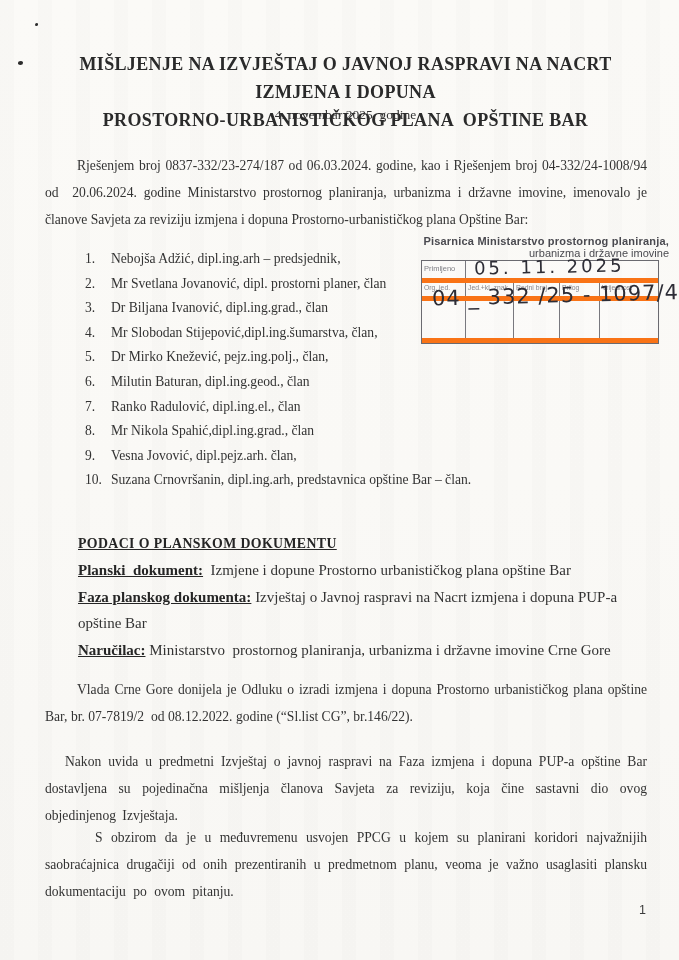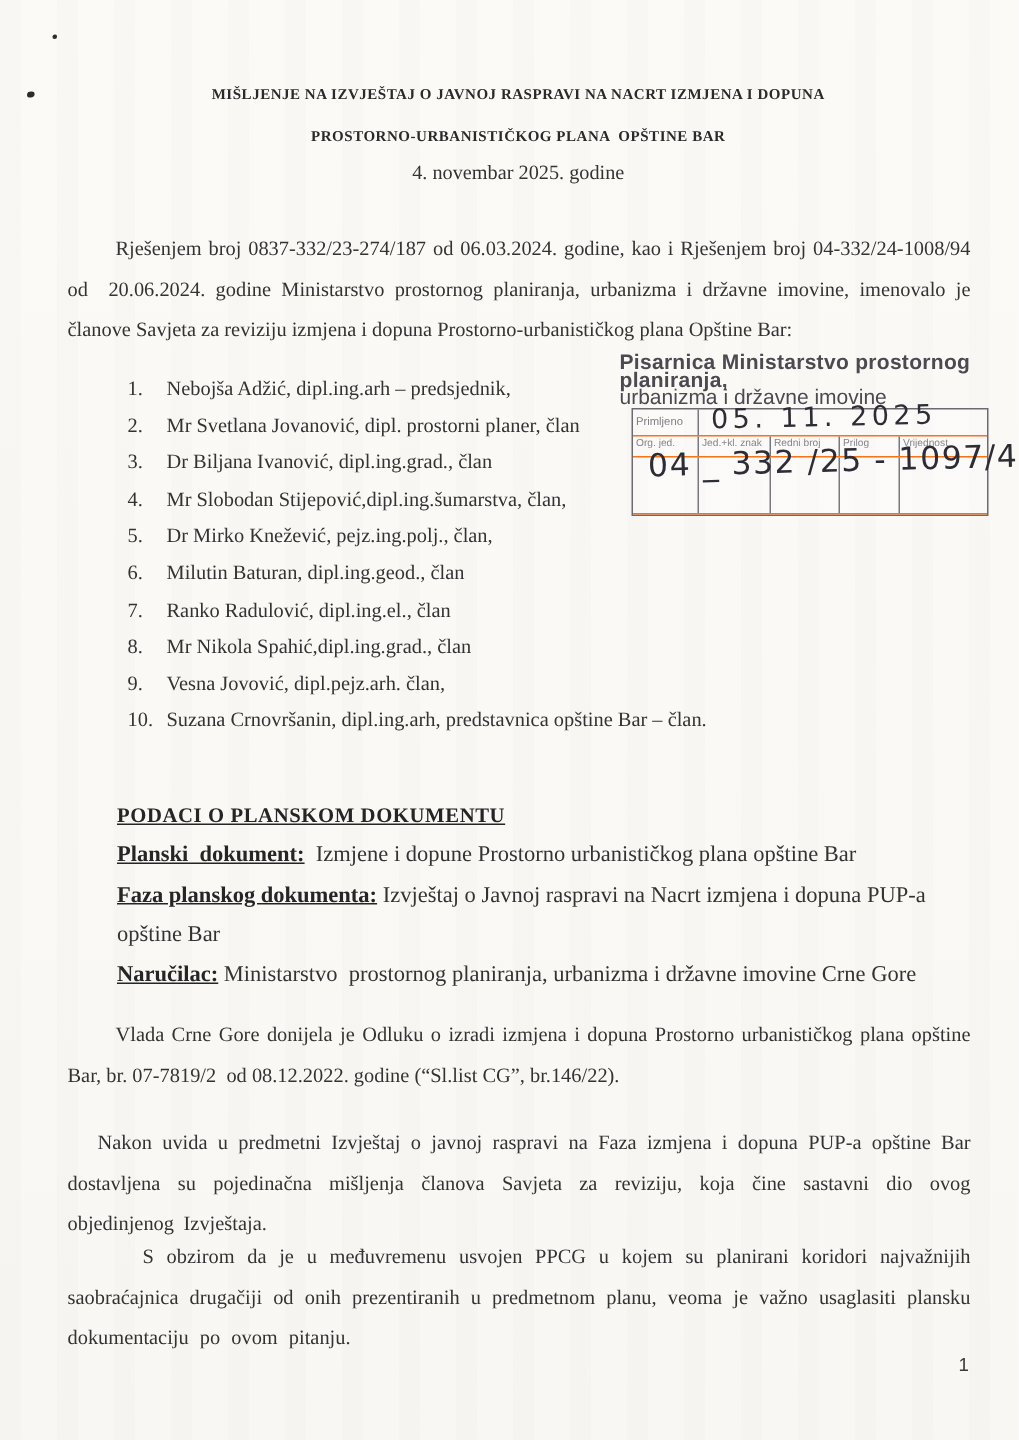--- a/index.html
+++ b/index.html
@@ -17,21 +17,21 @@
       repeating-linear-gradient(90deg, rgba(0,0,0,0.012) 0 14px, rgba(0,0,0,0) 14px 38px),
       linear-gradient(180deg,#fbfaf7 0%,#faf9f6 50%,#f8f7f4 100%);
     pointer-events:none;
   }
   .abs{position:absolute;}
   .speck{position:absolute;background:#2c2c2c;border-radius:60% 40% 55% 45%;}
 
   .title{
     left:45px;top:50px;width:601px;
     text-align:center;font-weight:bold;
-    font-size:10px;line-height:28px;letter-spacing:0.35px;
+    font-size:18px;line-height:28px;letter-spacing:0.35px;
     color:#2a2a2a;
   }
   .date-line{
     left:45px;top:107px;width:601px;
     text-align:center;font-size:13.5px;color:#333;
   }
   .para{
     left:45px;width:602px;
     font-size:13.6px;line-height:27px;
     text-align:justify;color:#333;
@@ -59,27 +59,27 @@
     left:600px;top:903px;width:46px;text-align:right;
     font-size:12.5px;color:#3c3c3c;font-family:"Liberation Sans",sans-serif;
   }
 
   
   .stamp{
     left:413px;top:236px;width:256px;
     font-family:"Liberation Sans",sans-serif;
     color:#4c4c52;
   }
-  .stamp-head{ text-align:left;font-size:14px;line-height:11.5px;color:#4a4a50;}
+  .stamp-head{ text-align:right;font-size:11px;line-height:11.5px;color:#4a4a50;}
   .stamp-head .b{font-weight:bold;letter-spacing:0.2px;}
   .stamp-table{
     margin:1px 0 0 8px;width:236px;border:1.2px solid #6a6a70;
     border-collapse:collapse;position:relative;background:rgba(255,255,255,0.25);
   }
-  .stamp-row{display:flex;border-bottom:1px solid #f97316;}
+  .stamp-row{display:flex;border-bottom:5px solid #f97316;}
   .stamp-row:last-child{border-bottom:none;}
   .stamp-cell{border-right:1px solid #78787e;box-sizing:border-box;
     font-size:6.8px;color:#85858b;padding:1px 2px;overflow:hidden;white-space:nowrap;}
   .stamp-cell:last-child{border-right:none;}
   .r1{height:17px;}
   .r1 .c-received{width:44px;flex:0 0 44px;font-size:7.5px;color:#7e7e84;padding-top:3px;}
   .r1 .c-rest{flex:1;}
   .r2{height:13px;}
   .r3{height:37px;}
   .c1{width:44px;flex:0 0 44px;}

